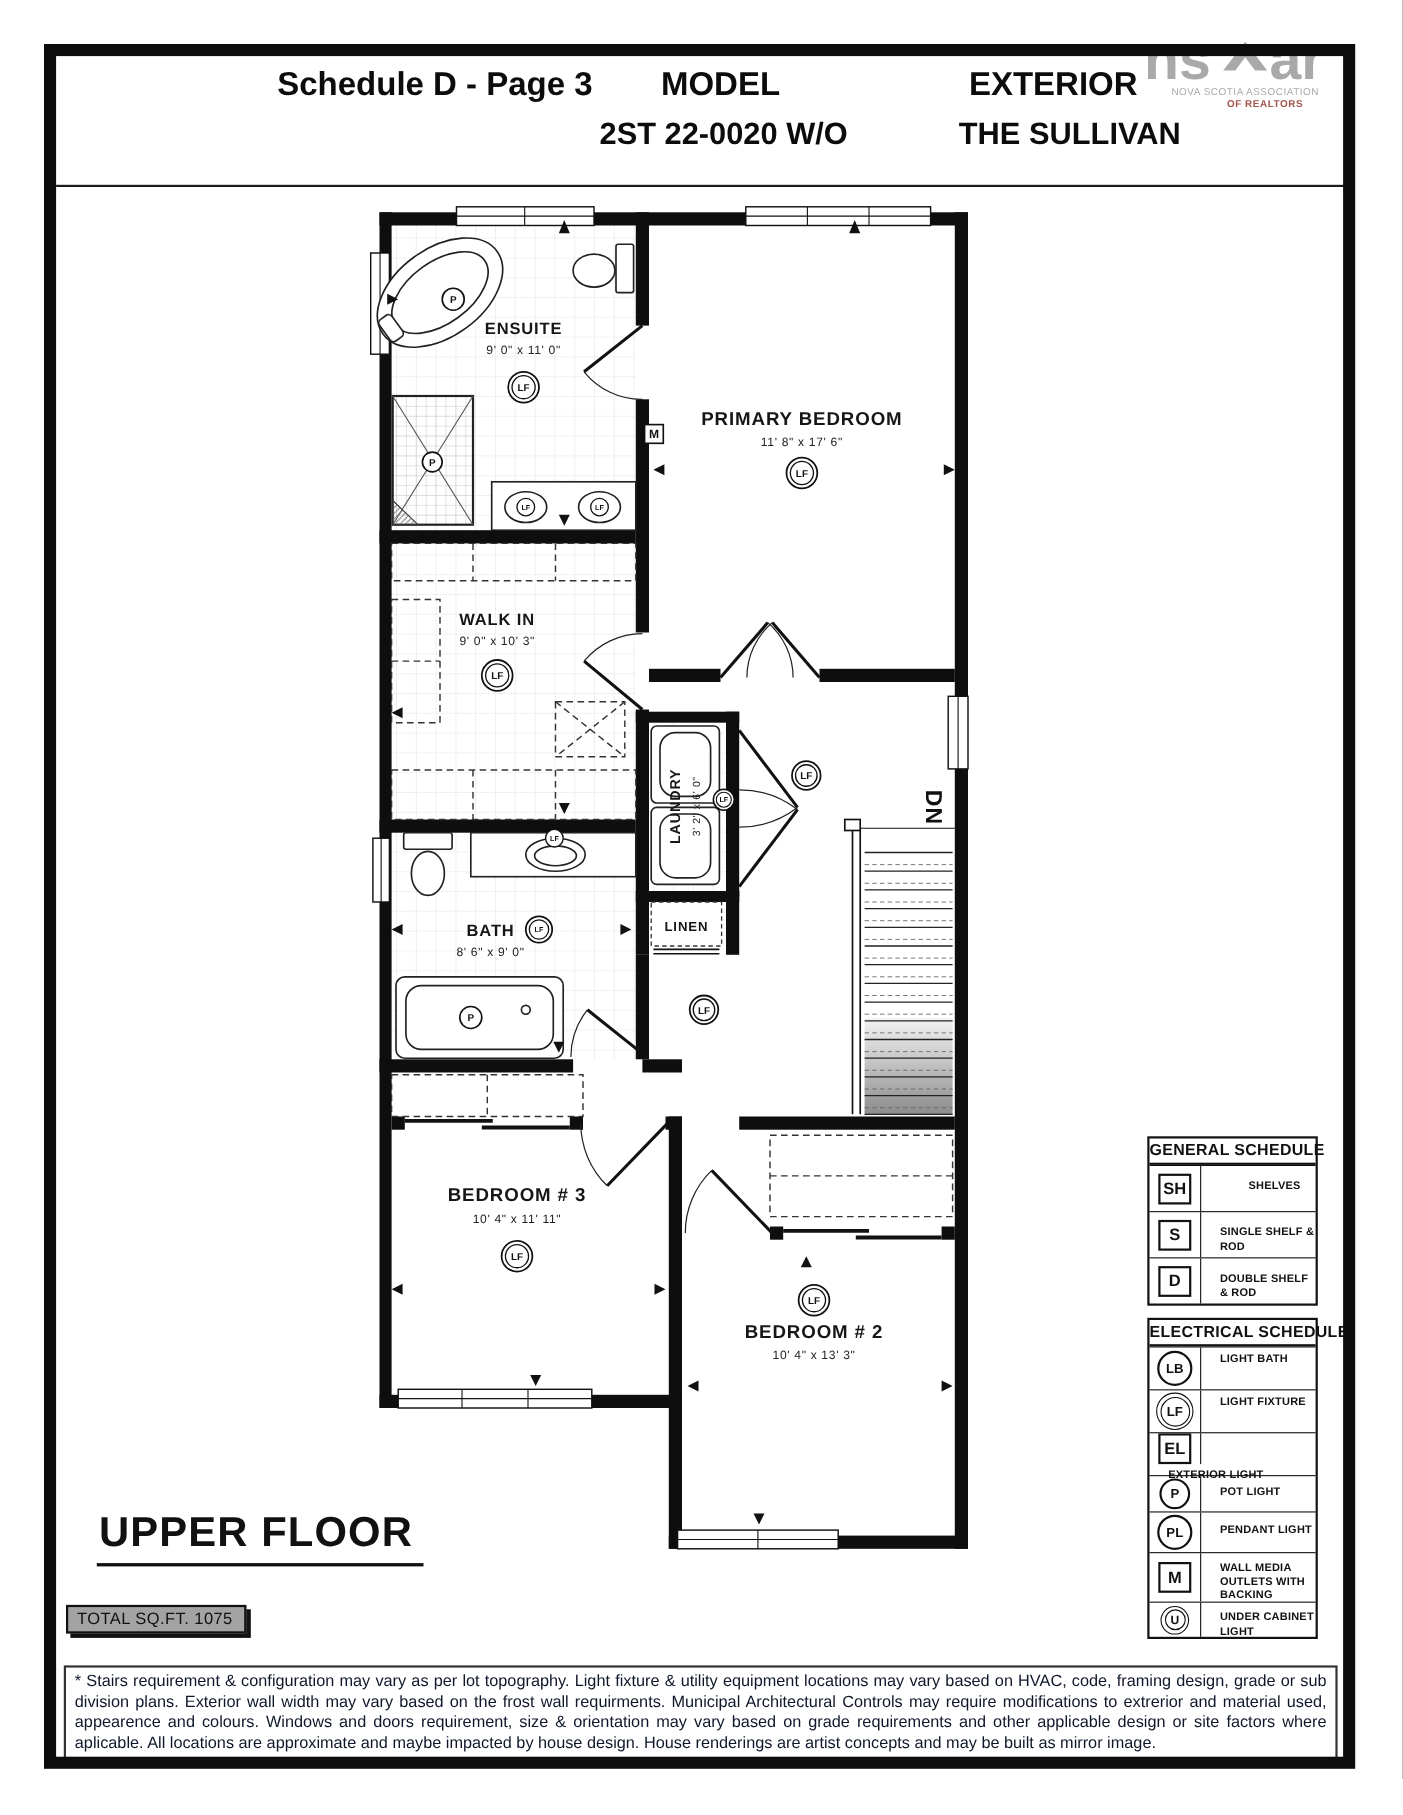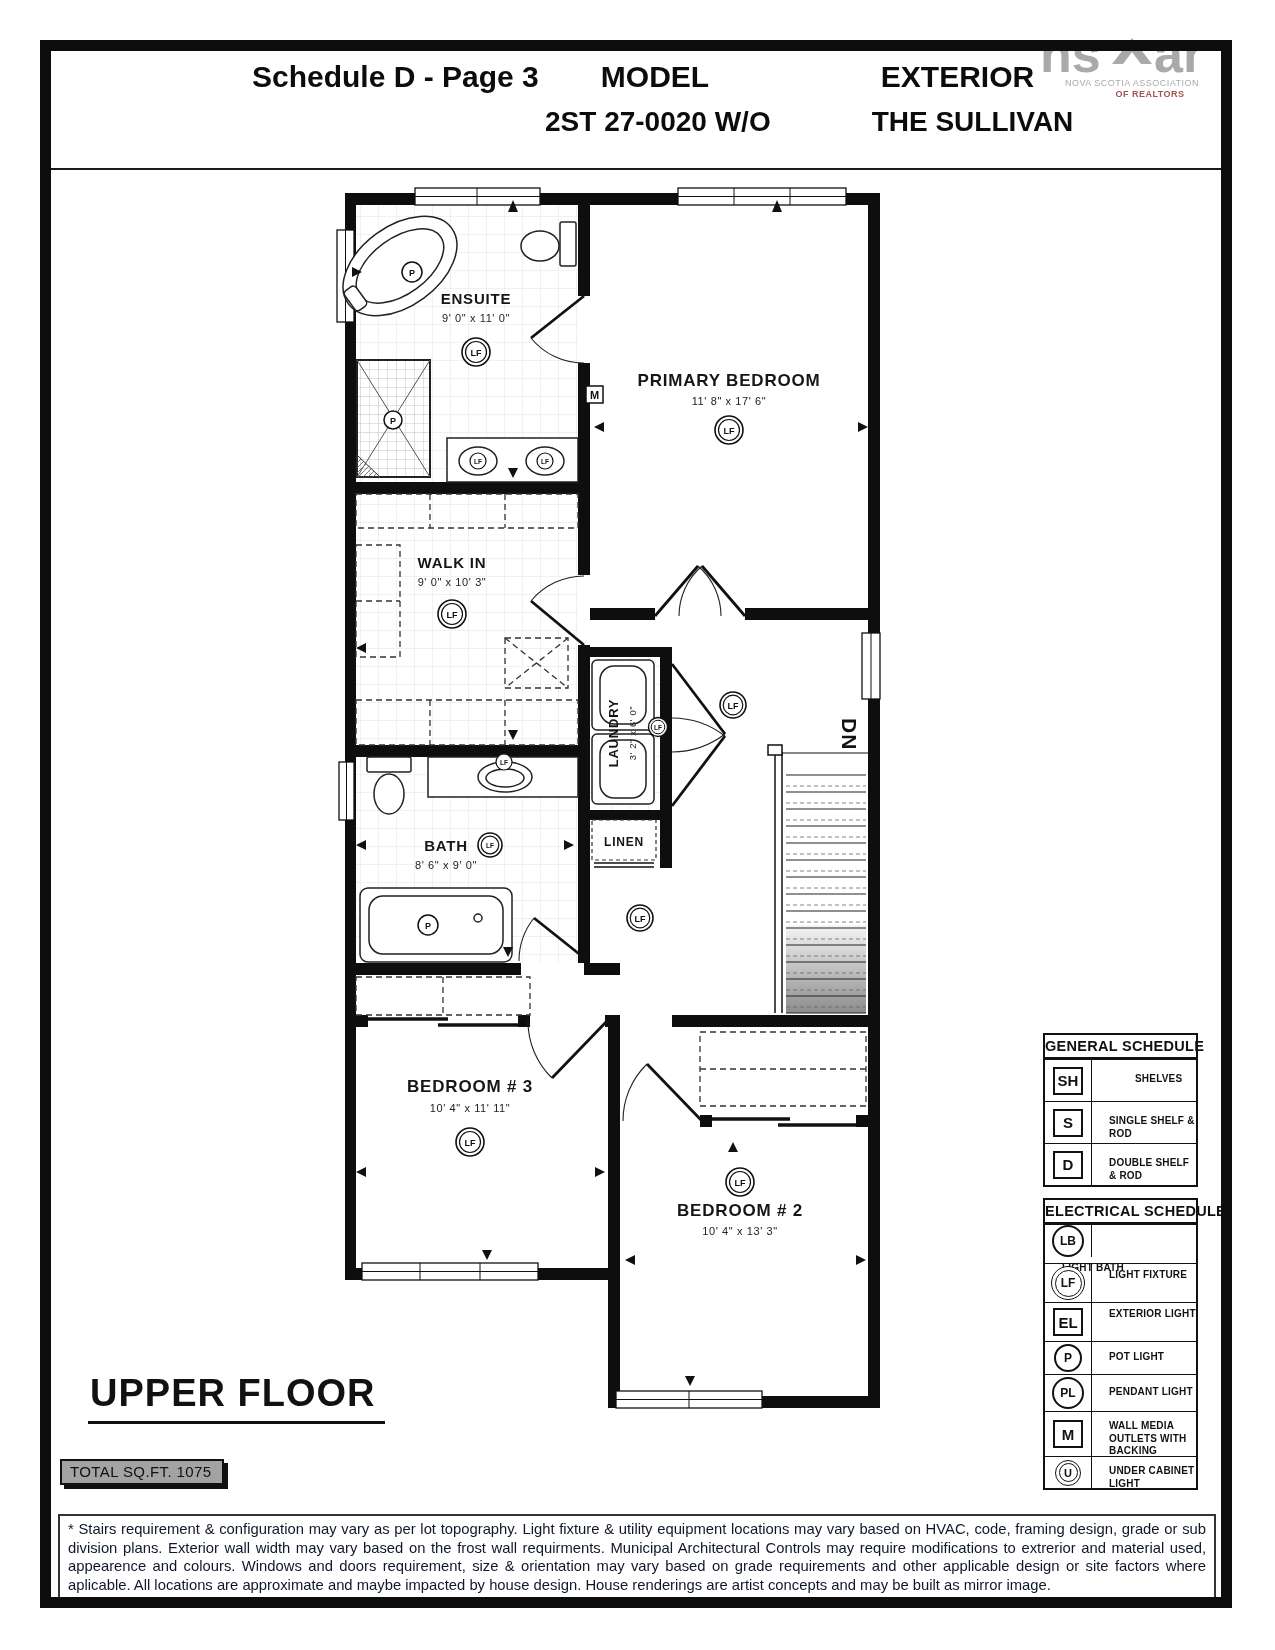--- a/index.html
+++ b/index.html
@@ -67,21 +67,21 @@
     <text x="104" y="62" text-anchor="middle" font-size="9" letter-spacing="0.5" fill="#a9a9a9">NOVA SCOTIA ASSOCIATION</text>
     <text x="122" y="73" text-anchor="middle" font-size="9" font-weight="bold" letter-spacing="0.5" fill="#a2554d">OF REALTORS</text>
   </svg>
 
   <div class="abs frame"></div>
   <div class="abs hdr-sep"></div>
 
 
   <div class="abs h-title" style="left:252px;top:60px;">Schedule D - Page 3</div>
   <div class="abs h-title" style="left:560px;top:60px;width:190px;text-align:center;">MODEL</div>
-  <div class="abs h-title" style="left:545px;top:106px;width:220px;text-align:center;font-size:28px;">2ST 27-0020 W/O</div>
+  <div class="abs h-title" style="left:545px;top:106px;width:220px;text-align:center;font-size:28px;">2ST 22-0020 W/O</div>
   <div class="abs h-title" style="left:855px;top:60px;width:205px;text-align:center;">EXTERIOR</div>
   <div class="abs h-title" style="left:855px;top:106px;width:235px;text-align:center;font-size:28px;">THE SULLIVAN</div>
 
   <svg class="abs plan" width="600" height="1250" viewBox="300 175 600 1250">
     <defs>
       <pattern id="tile" width="18" height="18" patternUnits="userSpaceOnUse">
         <path d="M18 0H0V18" fill="none" stroke="#e3e3e3" stroke-width="1"></path>
       </pattern>
       <pattern id="grid9" width="9" height="9" patternUnits="userSpaceOnUse">
         <path d="M9 0H0V9" fill="none" stroke="#c9c9c9" stroke-width="1"></path>
@@ -365,33 +365,33 @@
     <div class="srow" style="height:41px;">
       <div class="scell-sym">
           <span class="sym-sq">D</span>
         </div>
       <div class="scell-lbl" style="padding-top:13px;">DOUBLE SHELF &amp; ROD</div>
     </div>
   </div>
 
   <div class="abs sched" style="left:1043px;top:1198px;">
     <div class="sched-title">ELECTRICAL SCHEDULE</div>
+    <div class="srow" style="height:38px;">
+      <div class="scell-sym">
+          <span class="sym-c">LB</span>
+        </div>
+      <div class="scell-lbl">LIGHT BATH</div>
+    </div>
+    <div class="srow" style="height:38px;">
+      <div class="scell-sym">
+          <span class="sym-cc">LF</span>
+        </div>
+      <div class="scell-lbl">LIGHT FIXTURE</div>
+    </div>
     <div class="srow" style="height:38px;flex-direction:column;">
-      <div class="scell-sym">
-          <span class="sym-c">LB</span>
-        </div>
-      <div class="scell-lbl">LIGHT BATH</div>
-    </div>
-    <div class="srow" style="height:38px;">
-      <div class="scell-sym">
-          <span class="sym-cc">LF</span>
-        </div>
-      <div class="scell-lbl">LIGHT FIXTURE</div>
-    </div>
-    <div class="srow" style="height:38px;">
       <div class="scell-sym">
           <span class="sym-sq">EL</span>
         </div>
       <div class="scell-lbl">EXTERIOR LIGHT</div>
     </div>
     <div class="srow" style="height:32px;">
       <div class="scell-sym">
           <span class="sym-c" style="width:24px;height:24px;">P</span>
         </div>
       <div class="scell-lbl" style="padding-top:9px;">POT LIGHT</div>

